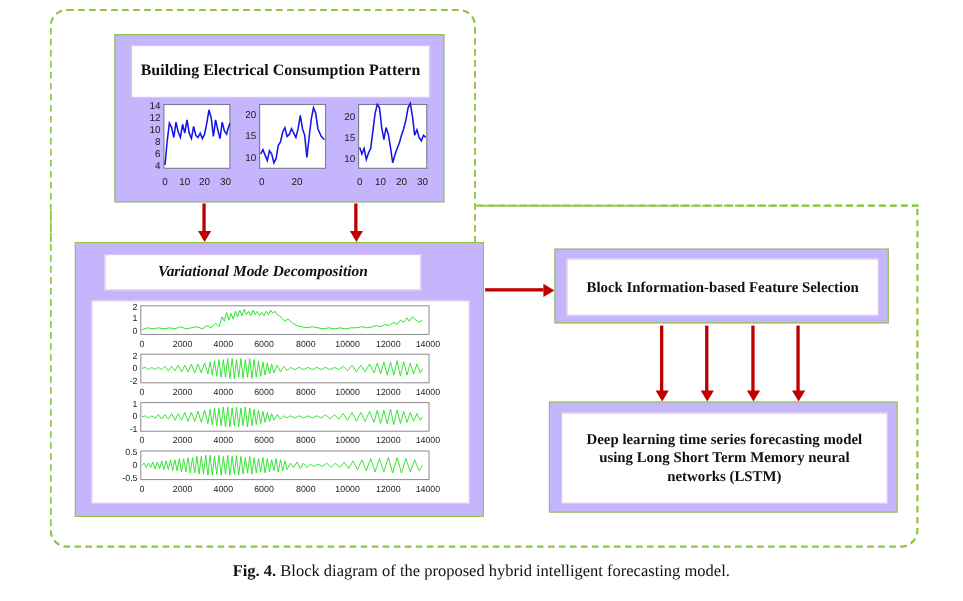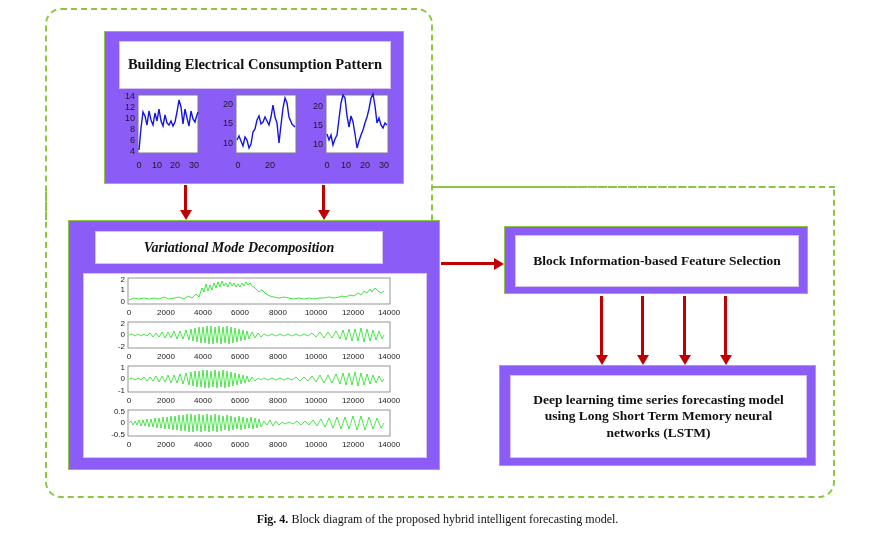--- a/index.html
+++ b/index.html
@@ -23,21 +23,21 @@
     border-bottom:none;border-bottom-left-radius:0;border-bottom-right-radius:0;}
   #dash-lower{left:45px;top:186px;width:790px;height:312px;
     border-top-left-radius:0;border-top-right-radius:0;}
   #dash-patch-top{position:absolute;left:47px;top:184px;width:384px;height:5px;background:#ffffff;}
   #dash-top-right{position:absolute;left:433px;top:186px;width:402px;height:2.5px;
      border-top:2.5px dashed #8DC63F;}
 
   
   .pblock{
     position:absolute;box-sizing:border-box;
-    background:#8b5cf6;
+    background:#c4b5fd;
     border:1.5px solid #8DC63F;
   }
   .white-card{
     position:absolute;box-sizing:border-box;
     background:#ffffff;
     border:1px solid #d9c2ea;
   }
   .title-text{
     font-family:"Liberation Serif", serif;
     font-weight:bold;color:#111111;text-align:center;
@@ -81,21 +81,21 @@
   .arrow-h{height:3px;background:#C00000;}
   .arrow-h::after{
     content:"";position:absolute;top:50%;right:-10px;transform:translateY(-50%);
     border-top:6.5px solid transparent;border-bottom:6.5px solid transparent;
     border-left:10px solid #C00000;
   }
 
   
   #caption{
     position:absolute;left:0;top:512px;width:875px;text-align:center;
-    font-family:"Liberation Serif", serif;font-size:12px;color:#111;
+    font-family:"Liberation Serif", serif;font-size:15px;color:#111;
   }
   #caption b{font-weight:bold;}
 
   svg{display:block;}
   .tick{font-family:"Liberation Sans", sans-serif;fill:#1b1b1b;}
 </style>
 </head>
 <body>
 
 <div id="figure">
@@ -104,21 +104,21 @@
   <div class="dashed-region" id="dash-lower"></div>
   <div id="dash-patch-top"></div>
   <div id="dash-top-right"></div>
 
   <div class="pblock" id="box-pattern">
 
     <div class="white-card" id="pattern-title-card">
       <div class="title-text">Building Electrical Consumption Pattern</div>
     </div>
 
-    <div class="mini-chart" style="left:5px;top:60px;">
+    <div class="mini-chart" style="left:16px;top:60px;">
       <svg width="92" height="82" viewBox="0 0 92 82" aria-hidden="true">
         <rect x="28" y="3" width="60" height="58" fill="#ffffff" stroke="#7a7a8c" stroke-width="1"></rect>
         <polyline fill="none" stroke="#1414E6" stroke-width="1.4" points="29,58 31,36 33,20 35,24 37,33 39,19 41,28 43,33 45,21 47,29 49,17 51,29 53,34 55,23 57,31 59,33 61,29 63,34 65,30 67,20 69,8 71,15 73,32 75,17 77,26 79,34 81,19 83,27 85,30 86,26 87,23 88,20"></polyline>
         <text class="tick" x="25" y="7" text-anchor="end" font-size="9">14</text>
         <text class="tick" x="25" y="18" text-anchor="end" font-size="9">12</text>
         <text class="tick" x="25" y="29" text-anchor="end" font-size="9">10</text>
         <text class="tick" x="25" y="40" text-anchor="end" font-size="9">8</text>
         <text class="tick" x="25" y="51" text-anchor="end" font-size="9">6</text>
         <text class="tick" x="25" y="62" text-anchor="end" font-size="9">4</text>
         <text class="tick" x="29" y="76" text-anchor="middle" font-size="9">0</text>

